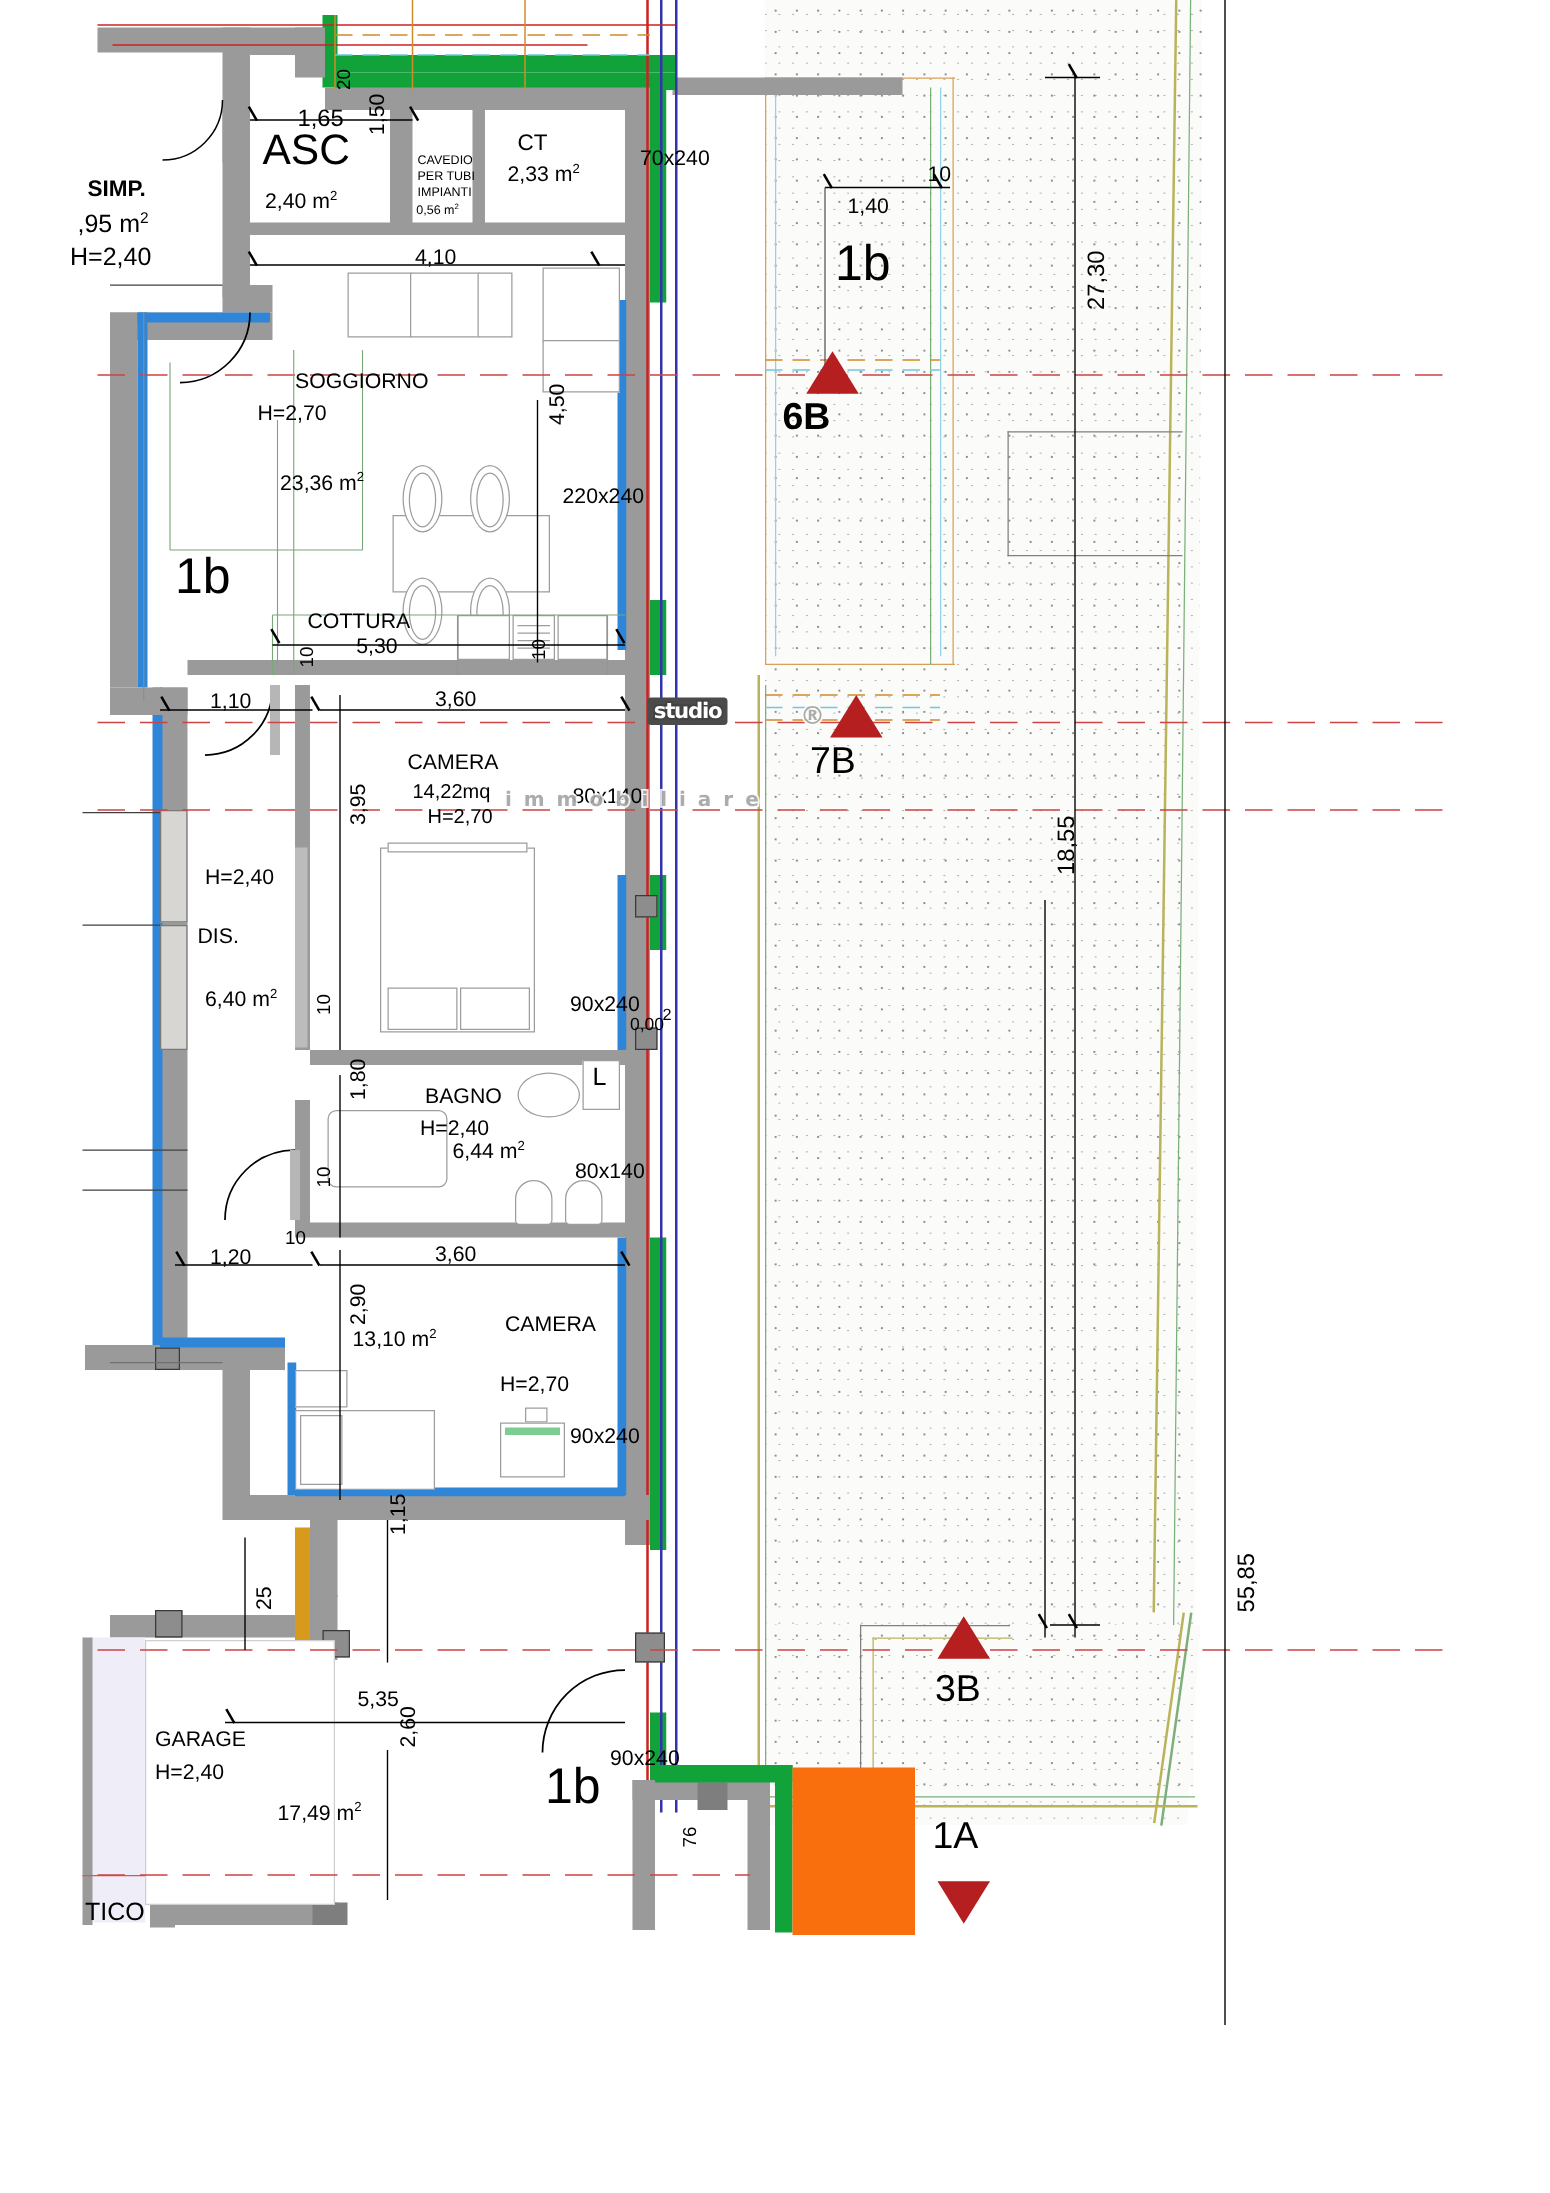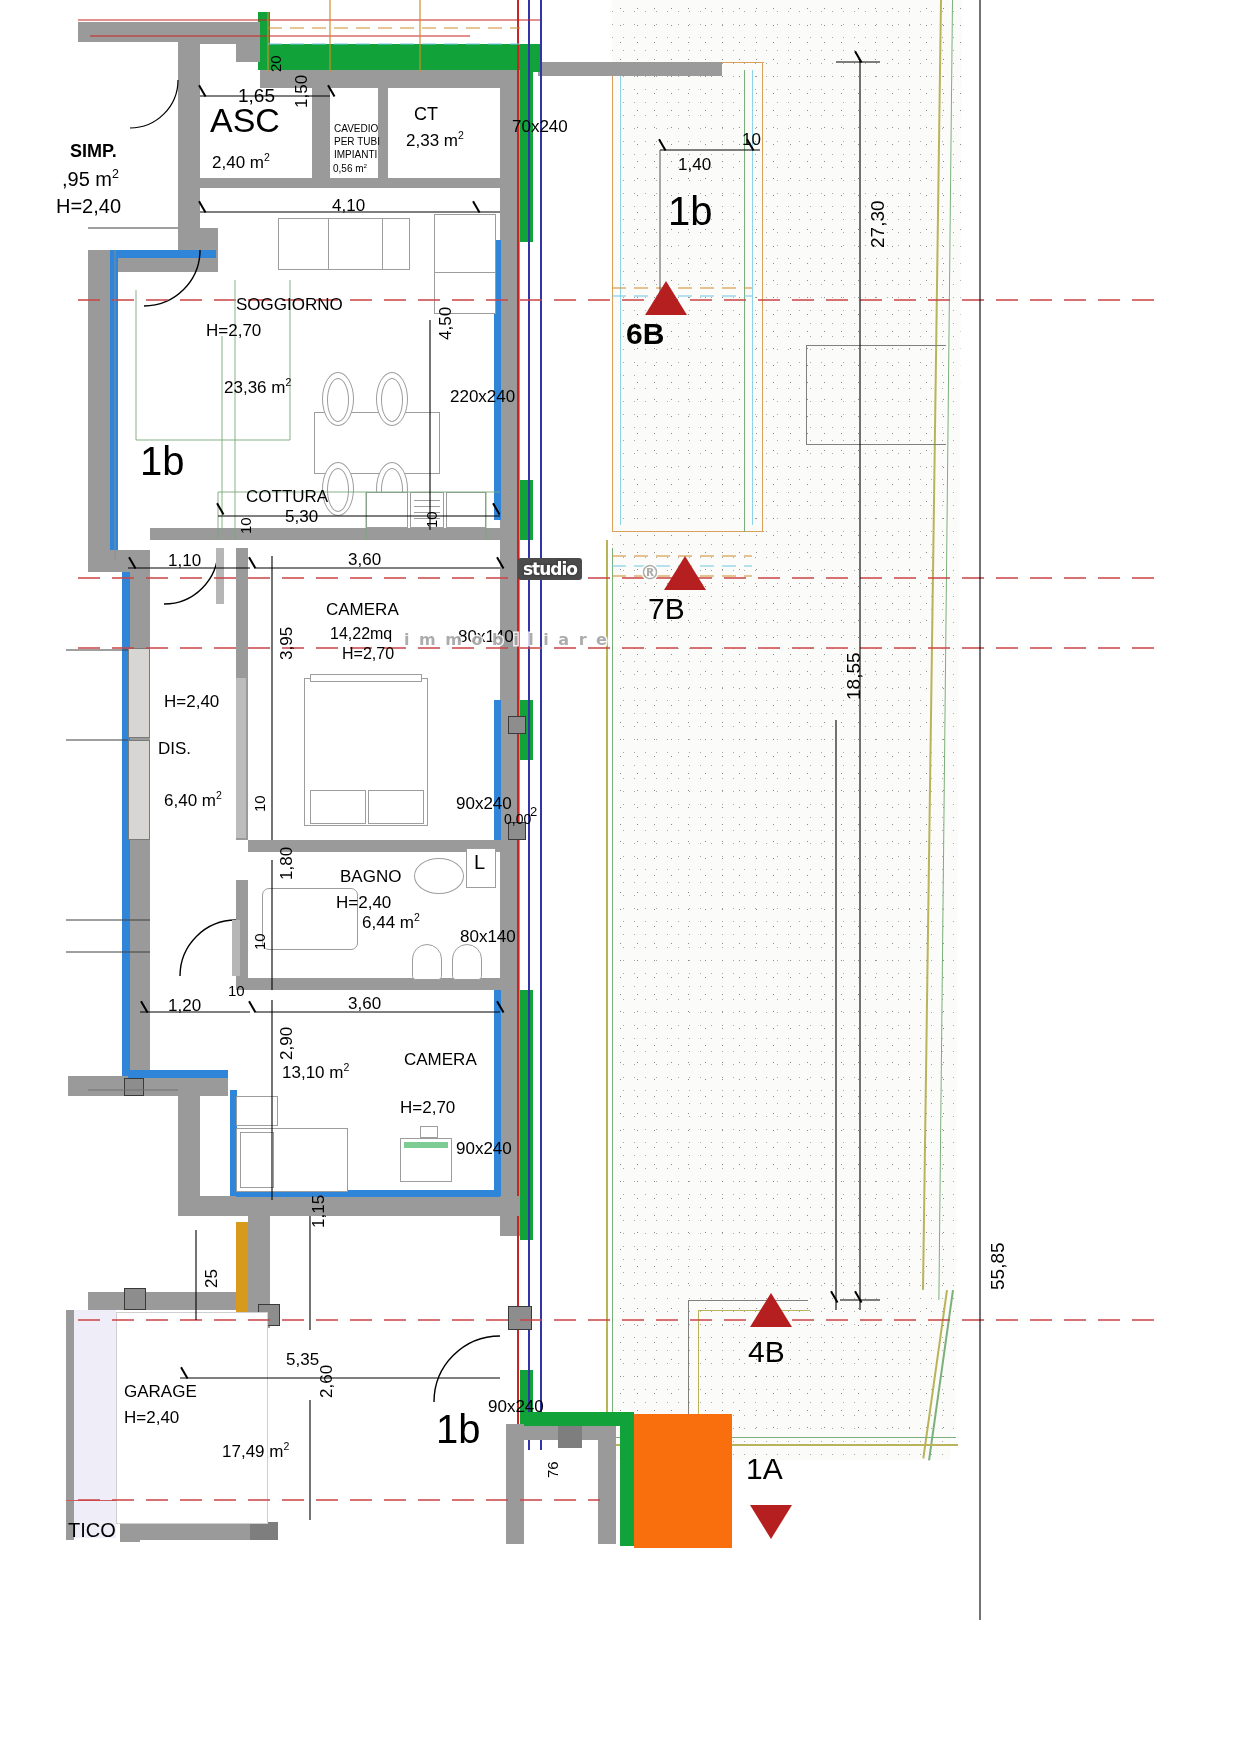--- a/index.html
+++ b/index.html
@@ -473,21 +473,21 @@
   <div class="lbl t40" style="left:140px; top:440px; font-weight:400;">1b</div>
   <div class="lbl t40" style="left:436px; top:1408px; font-weight:400;">1b</div>
 
   <div class="tri" style="left:645px; top:281px;"></div>
   <div class="lbl t30" style="left:626px; top:318px; font-weight:700;text-align:right;">6B</div>
 
   <div class="tri" style="left:664px; top:556px;"></div>
   <div class="lbl t30" style="left:648px; top:593px; font-weight:400;">7B</div>
 
   <div class="tri" style="left:750px; top:1293px;"></div>
-  <div class="lbl t30" style="left:748px; top:1336px; font-weight:400;">4B</div>
+  <div class="lbl t30" style="left:748px; top:1336px; font-weight:400;">3B</div>
 
   <div class="triD" style="left:750px; top:1505px;"></div>
   <div class="lbl t30" style="left:746px; top:1453px; font-weight:400;">1A</div>
 
   <div style="position:absolute; left:392px; top:552px; width:300px; height:120px;">
     <div class="wm" style="left:126px; top:6px; font-size:17px; color:#fff; -webkit-text-stroke:3px rgba(60,60,60,0.55); background:#4b4b4b; padding:1px 5px; border-radius:3px;">studio</div>
     <div class="wm" style="left:248px; top:8px; font-size:20px;">®</div>
     <div class="wm" style="left:12px; top:78px; font-size:16px; letter-spacing:2px;">i m m o b i l i a r e</div>
   </div>
 

